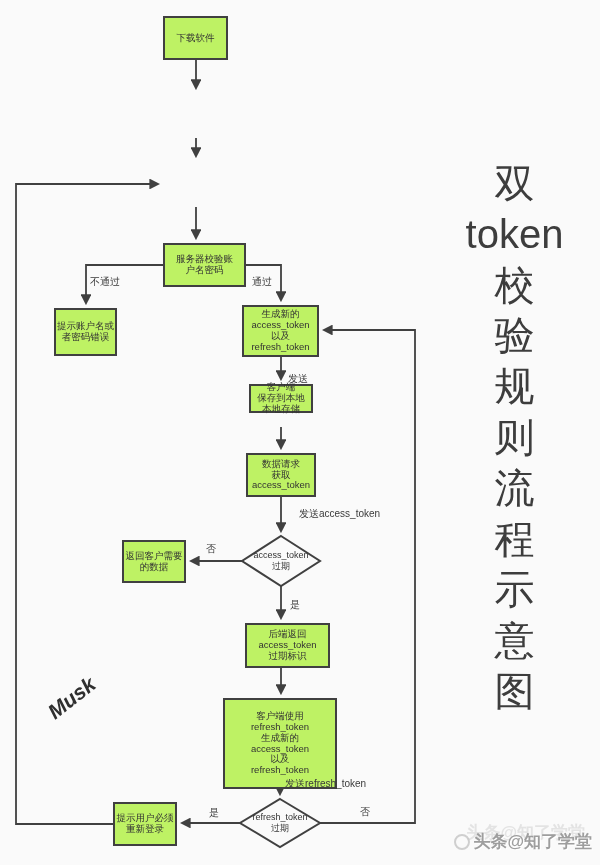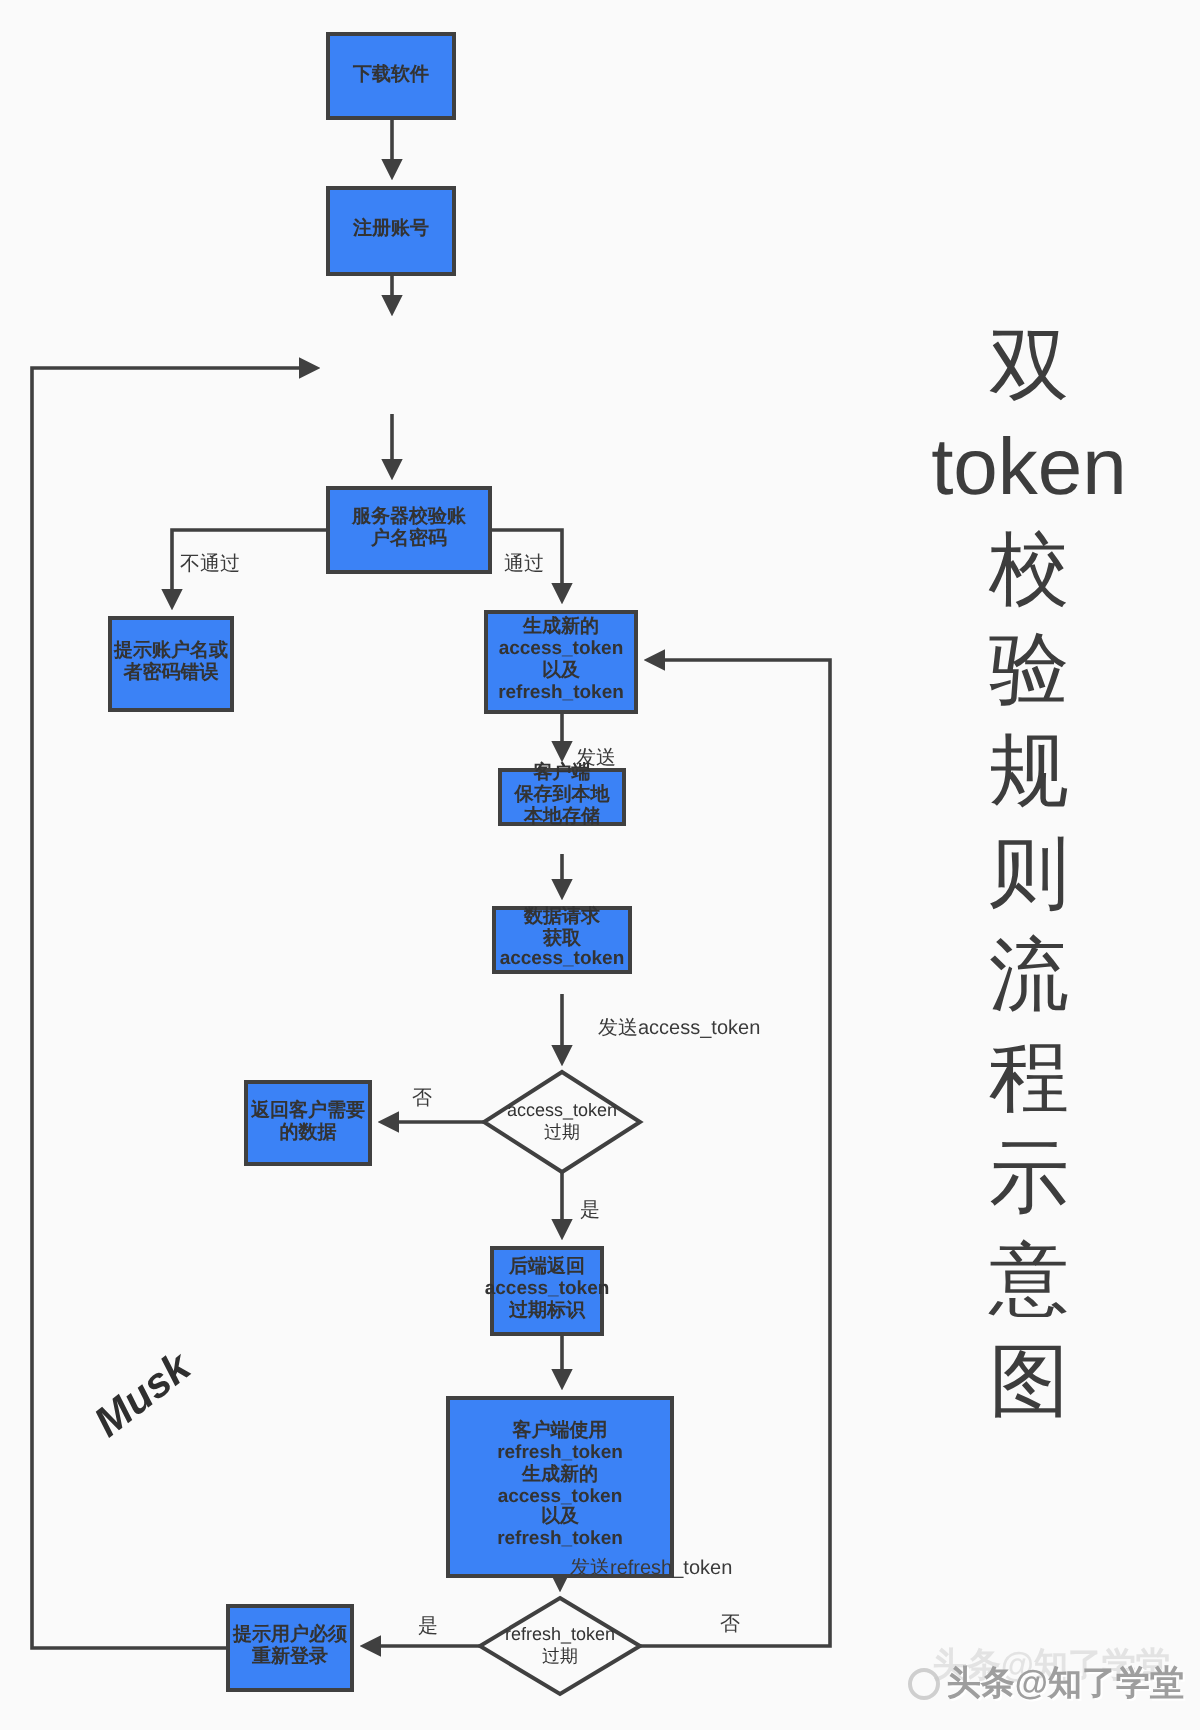--- a/index.html
+++ b/index.html
@@ -2,23 +2,23 @@
 <html><head>
 <meta charset="utf-8">
 <style>
   html,body{margin:0;padding:0;background:#fafafa;}
   #canvas{
     position:relative;width:600px;height:865px;background:#fafafa;
     font-family:"Liberation Sans",sans-serif;overflow:hidden;
   }
   #wires{position:absolute;left:0;top:0;width:600px;height:865px;z-index:1;pointer-events:none;}
   .node{
-    position:absolute;box-sizing:border-box;border:2px solid #404040;background:#3b82f6;
+    position:absolute;box-sizing:border-box;border:2px solid #404040;background:#bef264;
     display:flex;align-items:center;justify-content:center;text-align:center;
-    font-size:9.5px;line-height:1.15;color:#333;white-space:pre-line;z-index:2;font-weight:bold;
+    font-size:9.5px;line-height:1.15;color:#333;white-space:pre-line;z-index:2;
   }
   .diamond-text{
     position:absolute;display:flex;align-items:center;justify-content:center;text-align:center;
     font-size:9px;line-height:1.2;color:#333;white-space:pre-line;z-index:3;background:transparent;
   }
   .elabel{position:absolute;font-size:10px;color:#3a3a3a;z-index:3;white-space:nowrap;}
   #title-col{
     position:absolute;left:442px;top:163px;width:145px;height:548px;z-index:1;
     display:flex;flex-direction:column;justify-content:space-between;align-items:center;
   }
@@ -68,38 +68,37 @@
       <path d="M320,823 H415 V330 H324" marker-end="url(#arr)"></path>
       <path d="M113,824 H16 V184 H158" marker-end="url(#arr)"></path>
     </g>
     <g stroke="#404040" stroke-width="2" fill="#fafafa">
       <polygon points="281,536 320,561 281,586 242,561"></polygon>
       <polygon points="280,799 320,823 280,847 240,823"></polygon>
     </g>
   </svg>
 
   <div class="node" style="left:163px;top:16px;width:65px;height:44px;">下载软件</div>
-  <div class="node" style="left:163px;top:93px;width:65px;height:45px;">注册账号</div>
   <div class="node" style="left:163px;top:243px;width:83px;height:44px;">服务器校验账
 户名密码</div>
   <div class="node" style="left:54px;top:308px;width:63px;height:48px;">提示账户名或
 者密码错误</div>
   <div class="node" style="left:242px;top:305px;width:77px;height:52px;">生成新的
 access_token
 以及
 refresh_token</div>
   <div class="node" style="left:249px;top:384px;width:64px;height:29px;">客户端
 保存到本地
 本地存储</div>
-  <div class="node" style="left:246px;top:453px;width:70px;height:34px;">数据请求
+  <div class="node" style="left:246px;top:453px;width:70px;height:44px;">数据请求
 获取
 access_token</div>
   <div class="node" style="left:122px;top:540px;width:64px;height:43px;">返回客户需要
 的数据</div>
-  <div class="node" style="left:245px;top:623px;width:57px;height:45px;">后端返回
+  <div class="node" style="left:245px;top:623px;width:85px;height:45px;">后端返回
 access_token
 过期标识</div>
   <div class="node" style="left:223px;top:698px;width:114px;height:91px;">客户端使用
 refresh_token
 生成新的
 access_token
 以及
 refresh_token</div>
   <div class="node" style="left:113px;top:802px;width:64px;height:44px;">提示用户必须
 重新登录</div>

